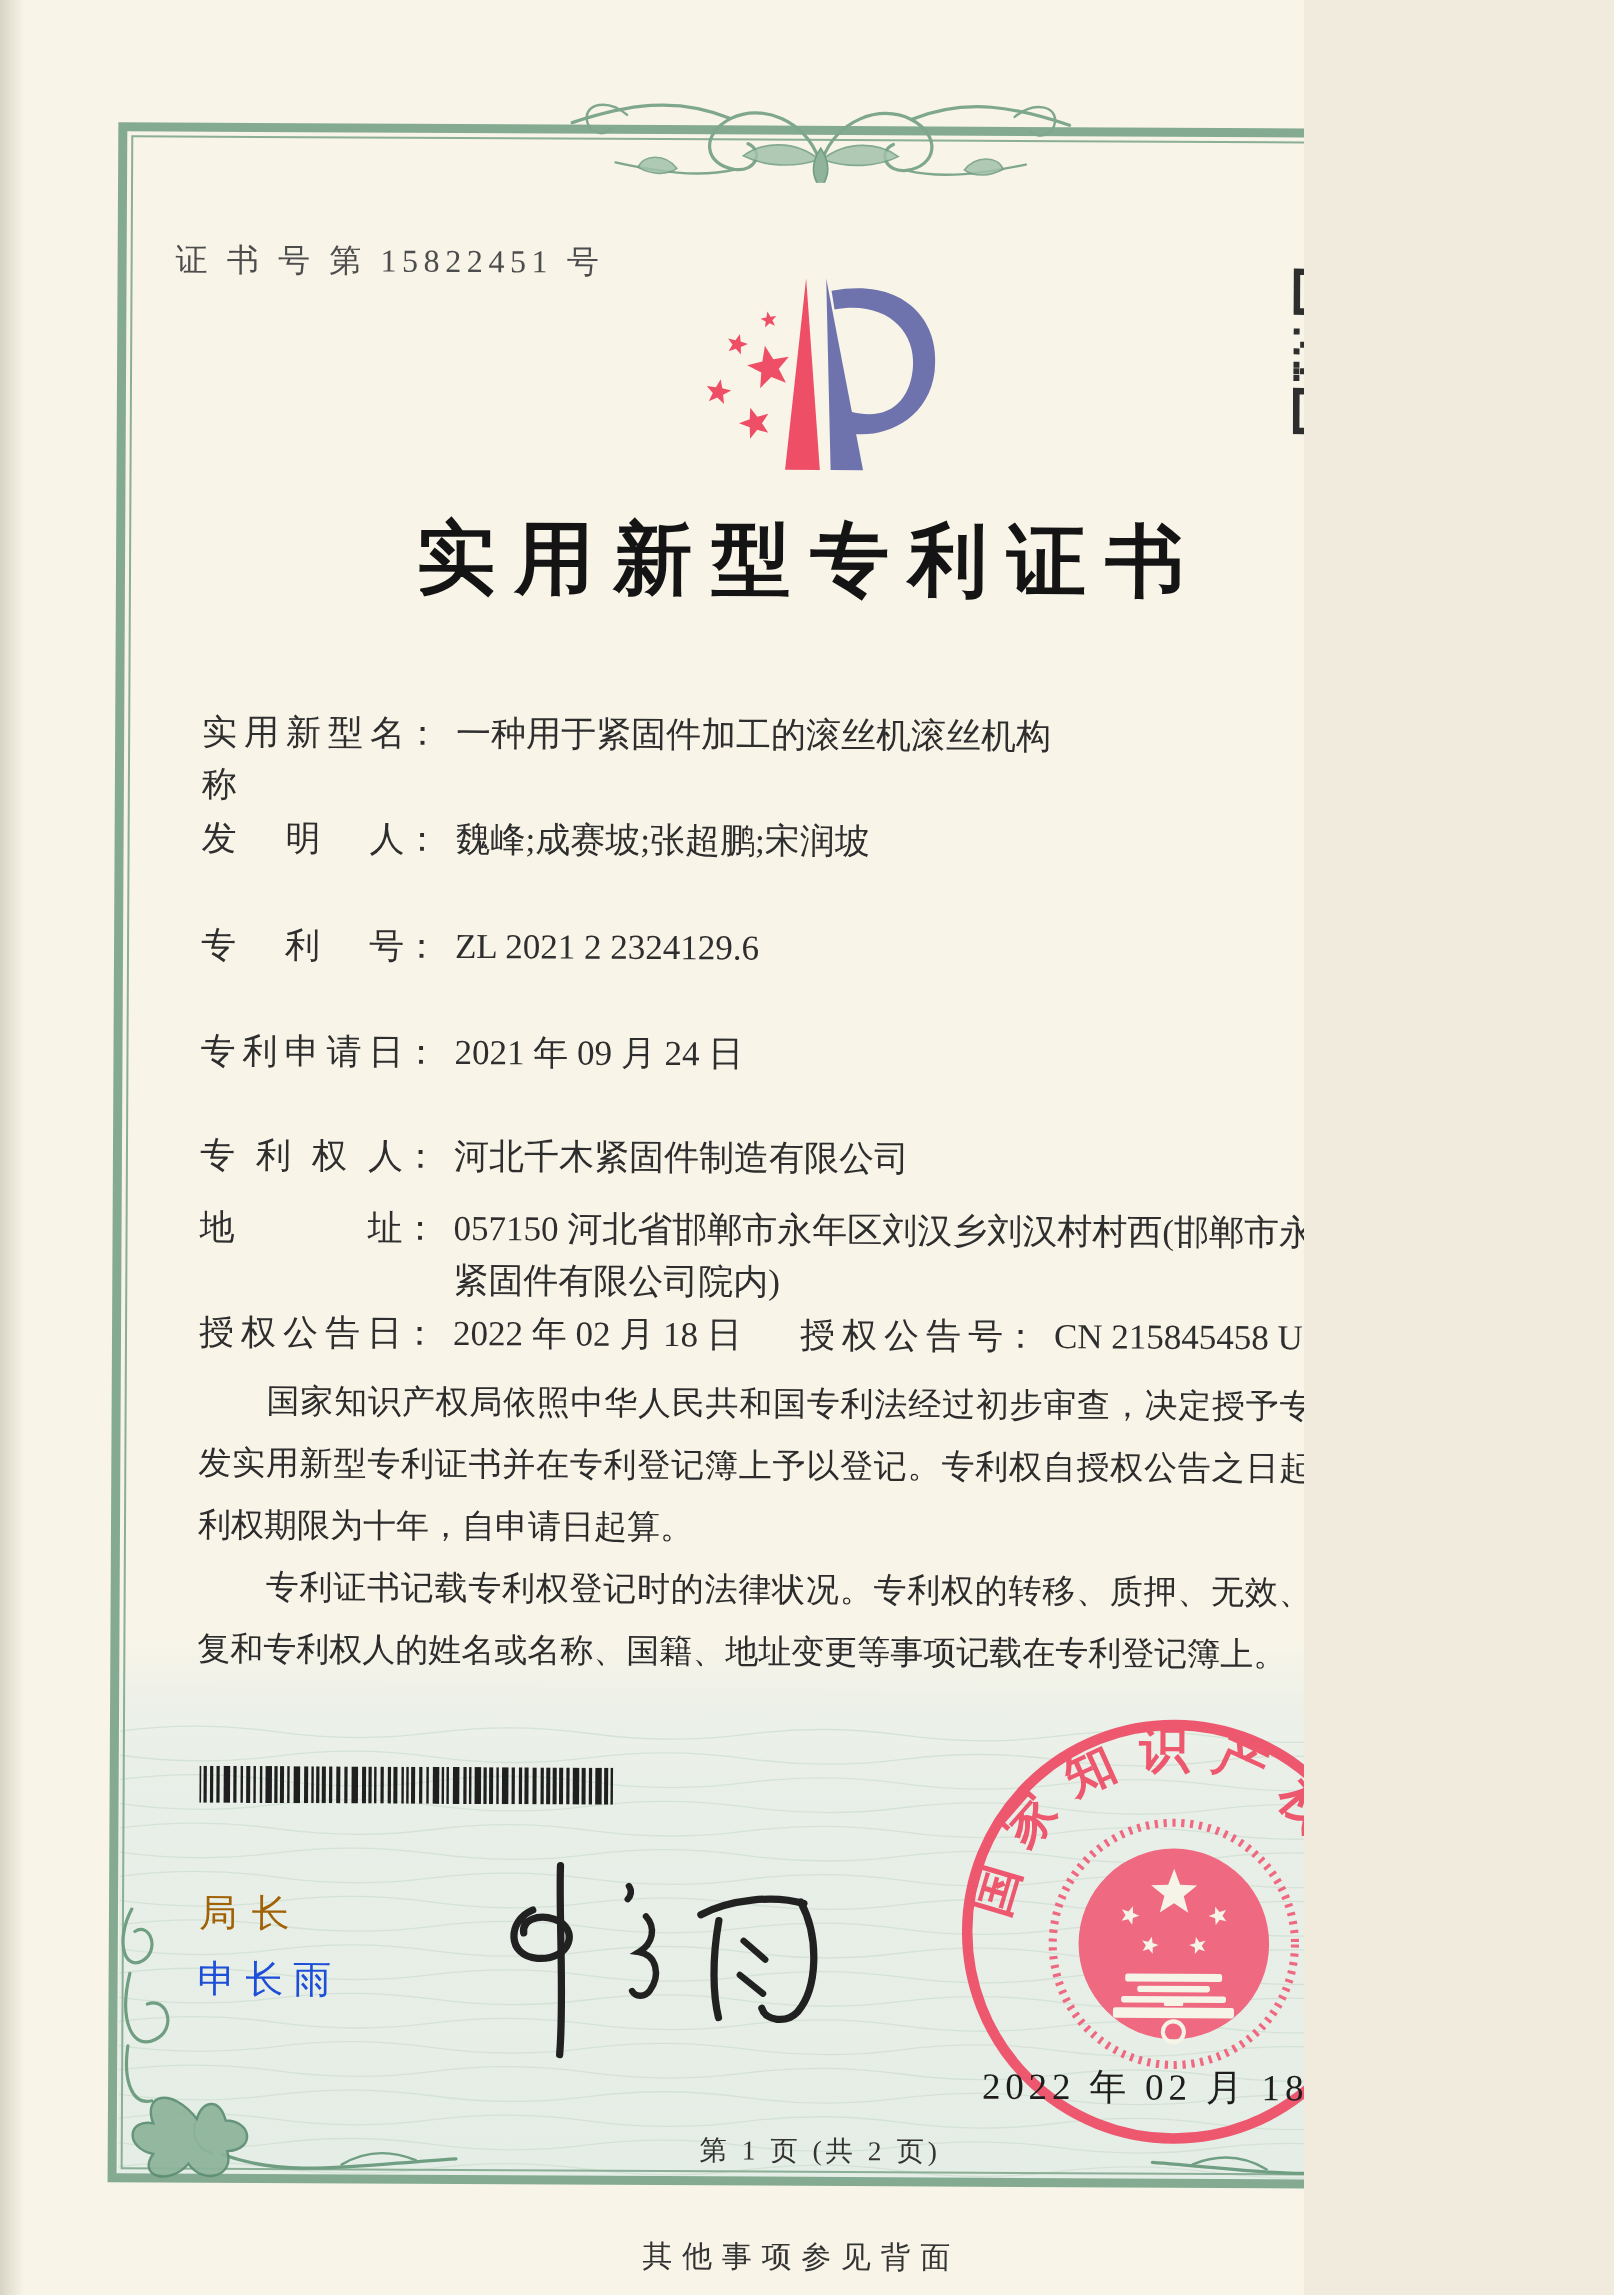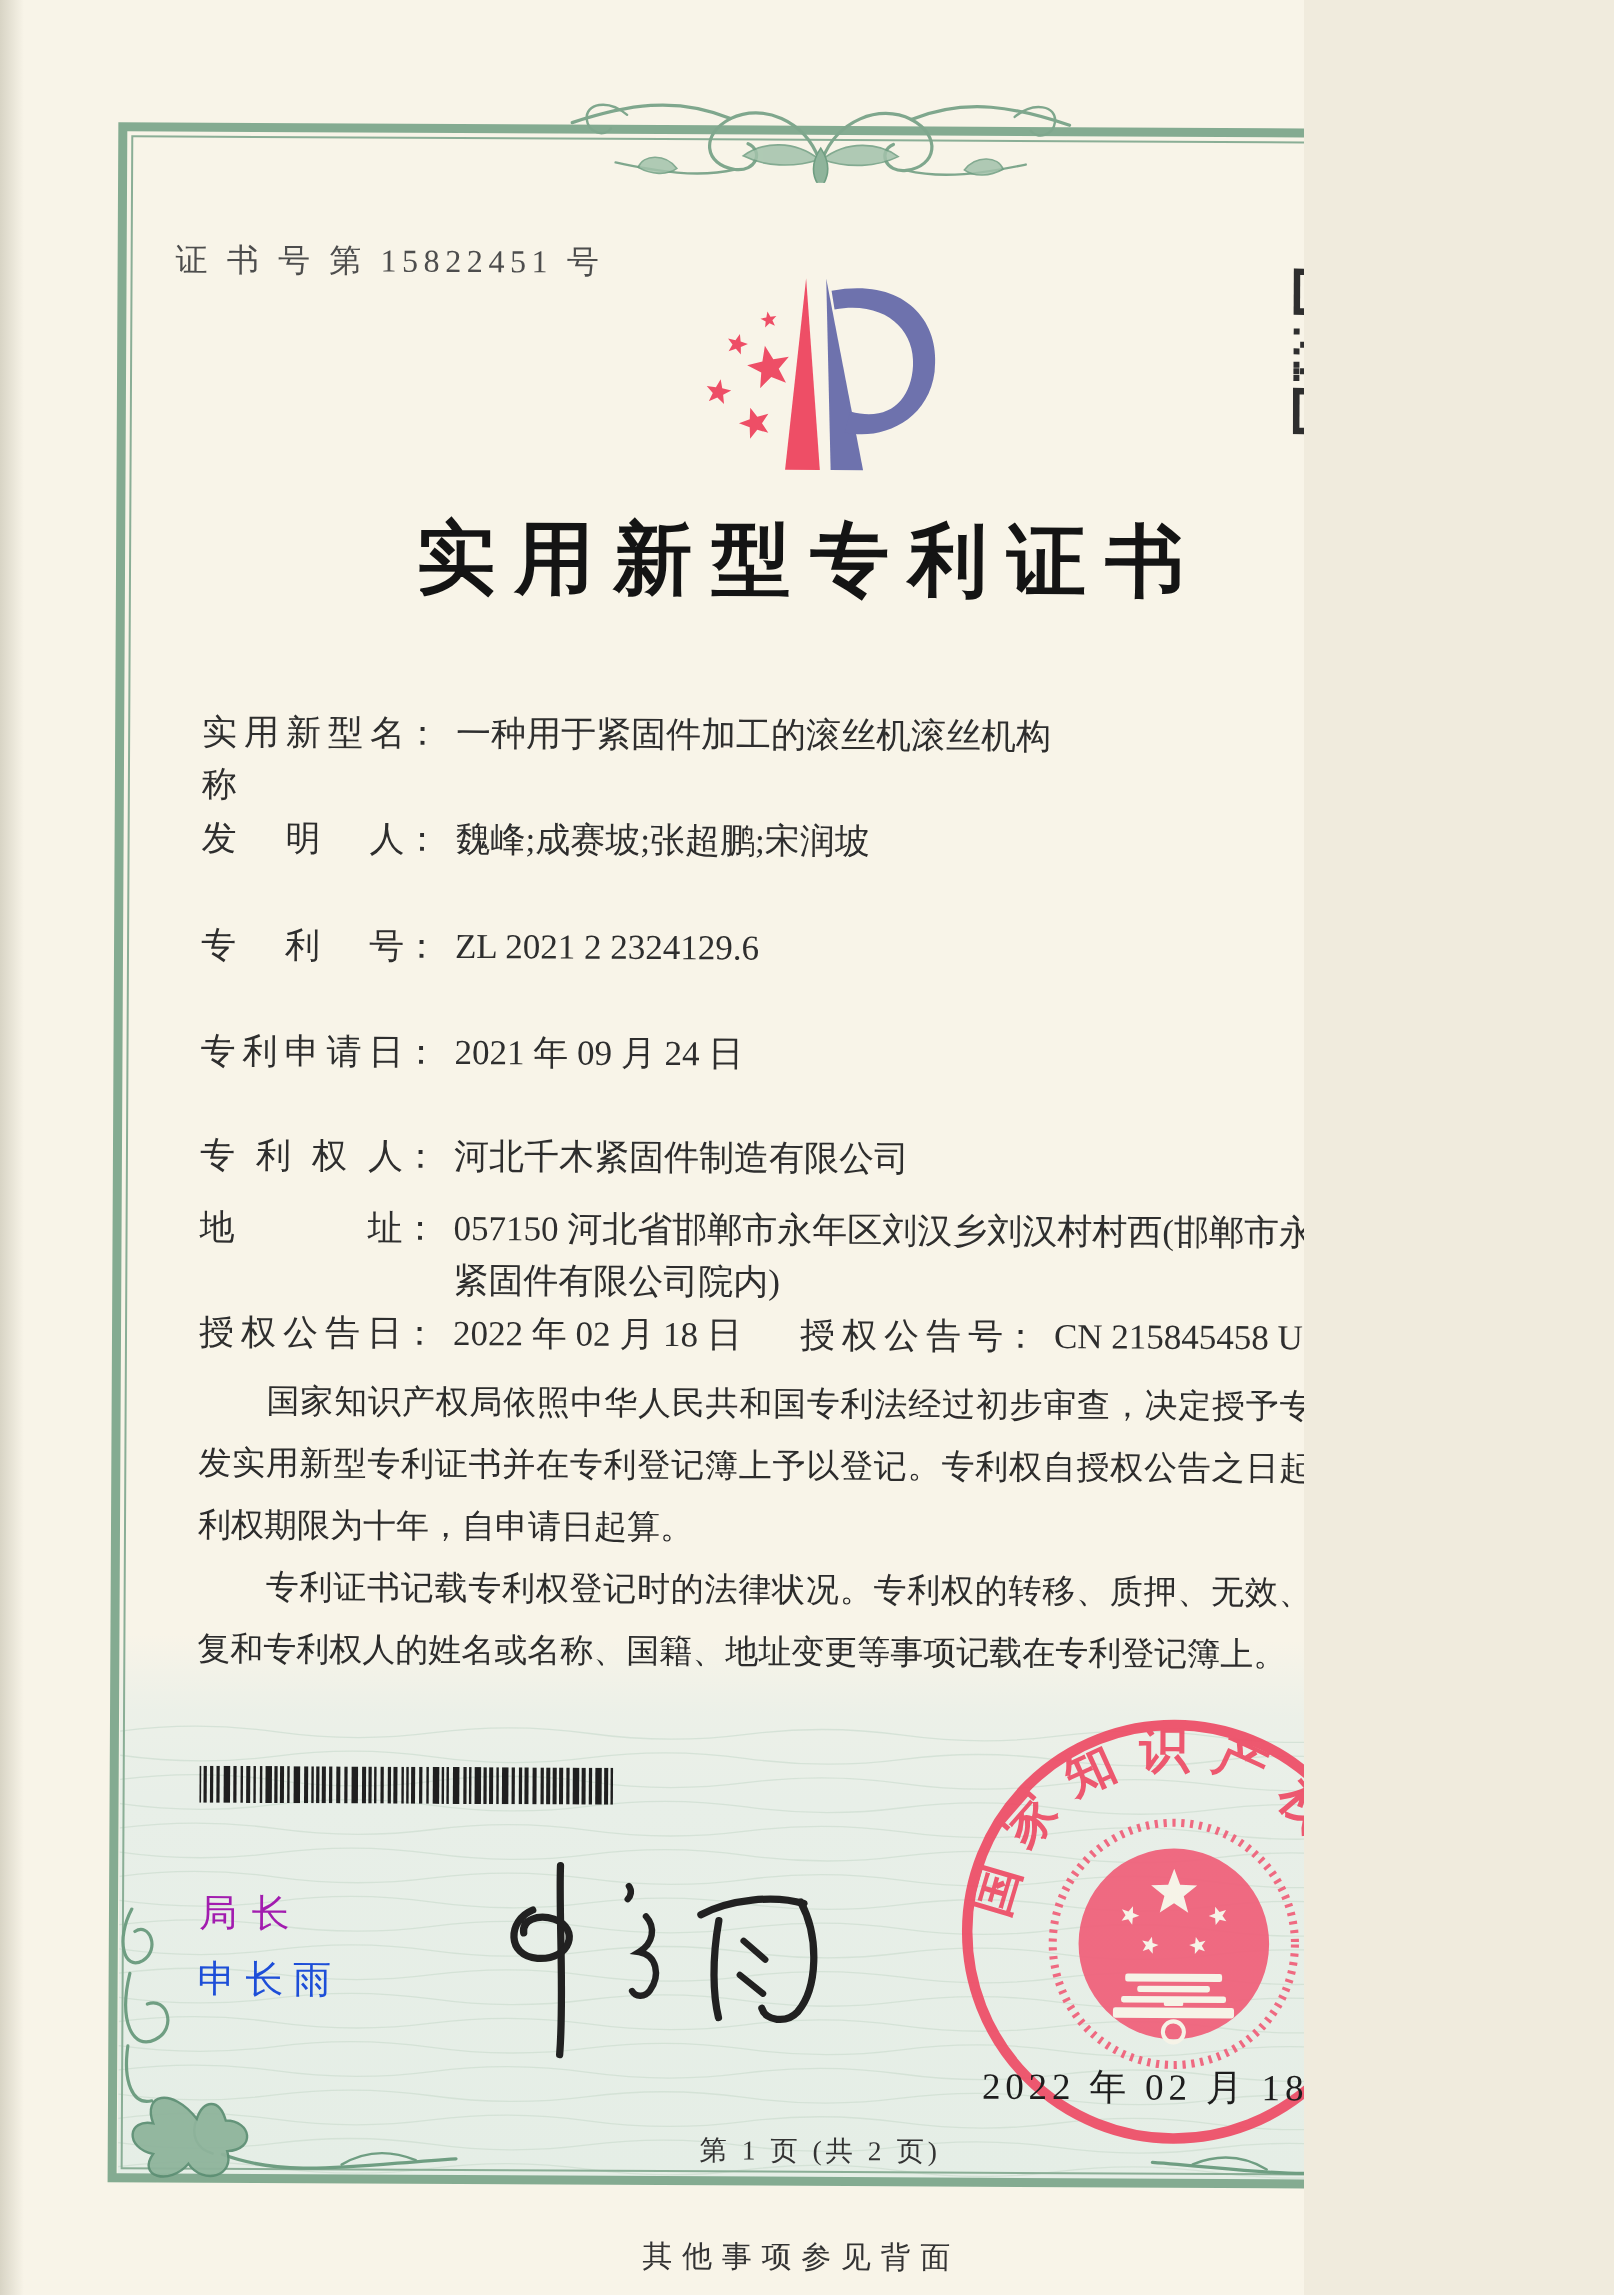--- a/index.html
+++ b/index.html
@@ -27,21 +27,21 @@
   .row .colon{flex:0 0 auto;}
   .row .val{margin-left:16px;flex:1;}
   .grant2{position:absolute;left:601px;top:0;display:flex;line-height:52px;}
   .grant2 .lbl{display:inline-block;width:203px;text-align:justify;text-align-last:justify;}
   .grant2 .val{margin-left:16px;white-space:nowrap;}
   .body-text{position:absolute;left:200px;top:1372px;width:1249px;font-size:33px;
     line-height:62px;color:#2c2c2c;text-align:justify;z-index:2;}
   .body-text p{margin:0;text-indent:68px;}
   .barcode{position:absolute;left:202px;top:1768px;width:416px;height:37px;z-index:2;}
   .director-label{position:absolute;left:203px;top:1890px;font-size:38px;letter-spacing:14.5px;
-    color:#a21caf;font-family:"Liberation Sans","DejaVu Sans",sans-serif;z-index:2;}
+    color:#a16207;font-family:"Liberation Sans","DejaVu Sans",sans-serif;z-index:2;}
   .director-name{position:absolute;left:202px;top:1956px;font-size:38px;letter-spacing:9.7px;
     color:#1d4ed8;font-family:"Liberation Sans","DejaVu Sans",sans-serif;z-index:2;}
   .signature{position:absolute;left:464px;top:1848px;width:404px;height:218px;z-index:2;}
   .seal{position:absolute;left:960px;top:1711px;width:436px;height:436px;z-index:2;opacity:.93;}
   .seal-date{position:absolute;left:960px;top:2060px;width:436px;text-align:center;
     font-size:37px;letter-spacing:4.8px;color:#1d1d1d;z-index:3;}
   .page-no{position:absolute;left:113px;top:2132px;width:1425px;text-align:center;
     font-size:27.4px;letter-spacing:4px;color:#333;z-index:2;}
   .back-note{position:absolute;left:0;top:2236px;width:1614px;text-align:center;
     font-size:30px;letter-spacing:9.7px;color:#333;}

